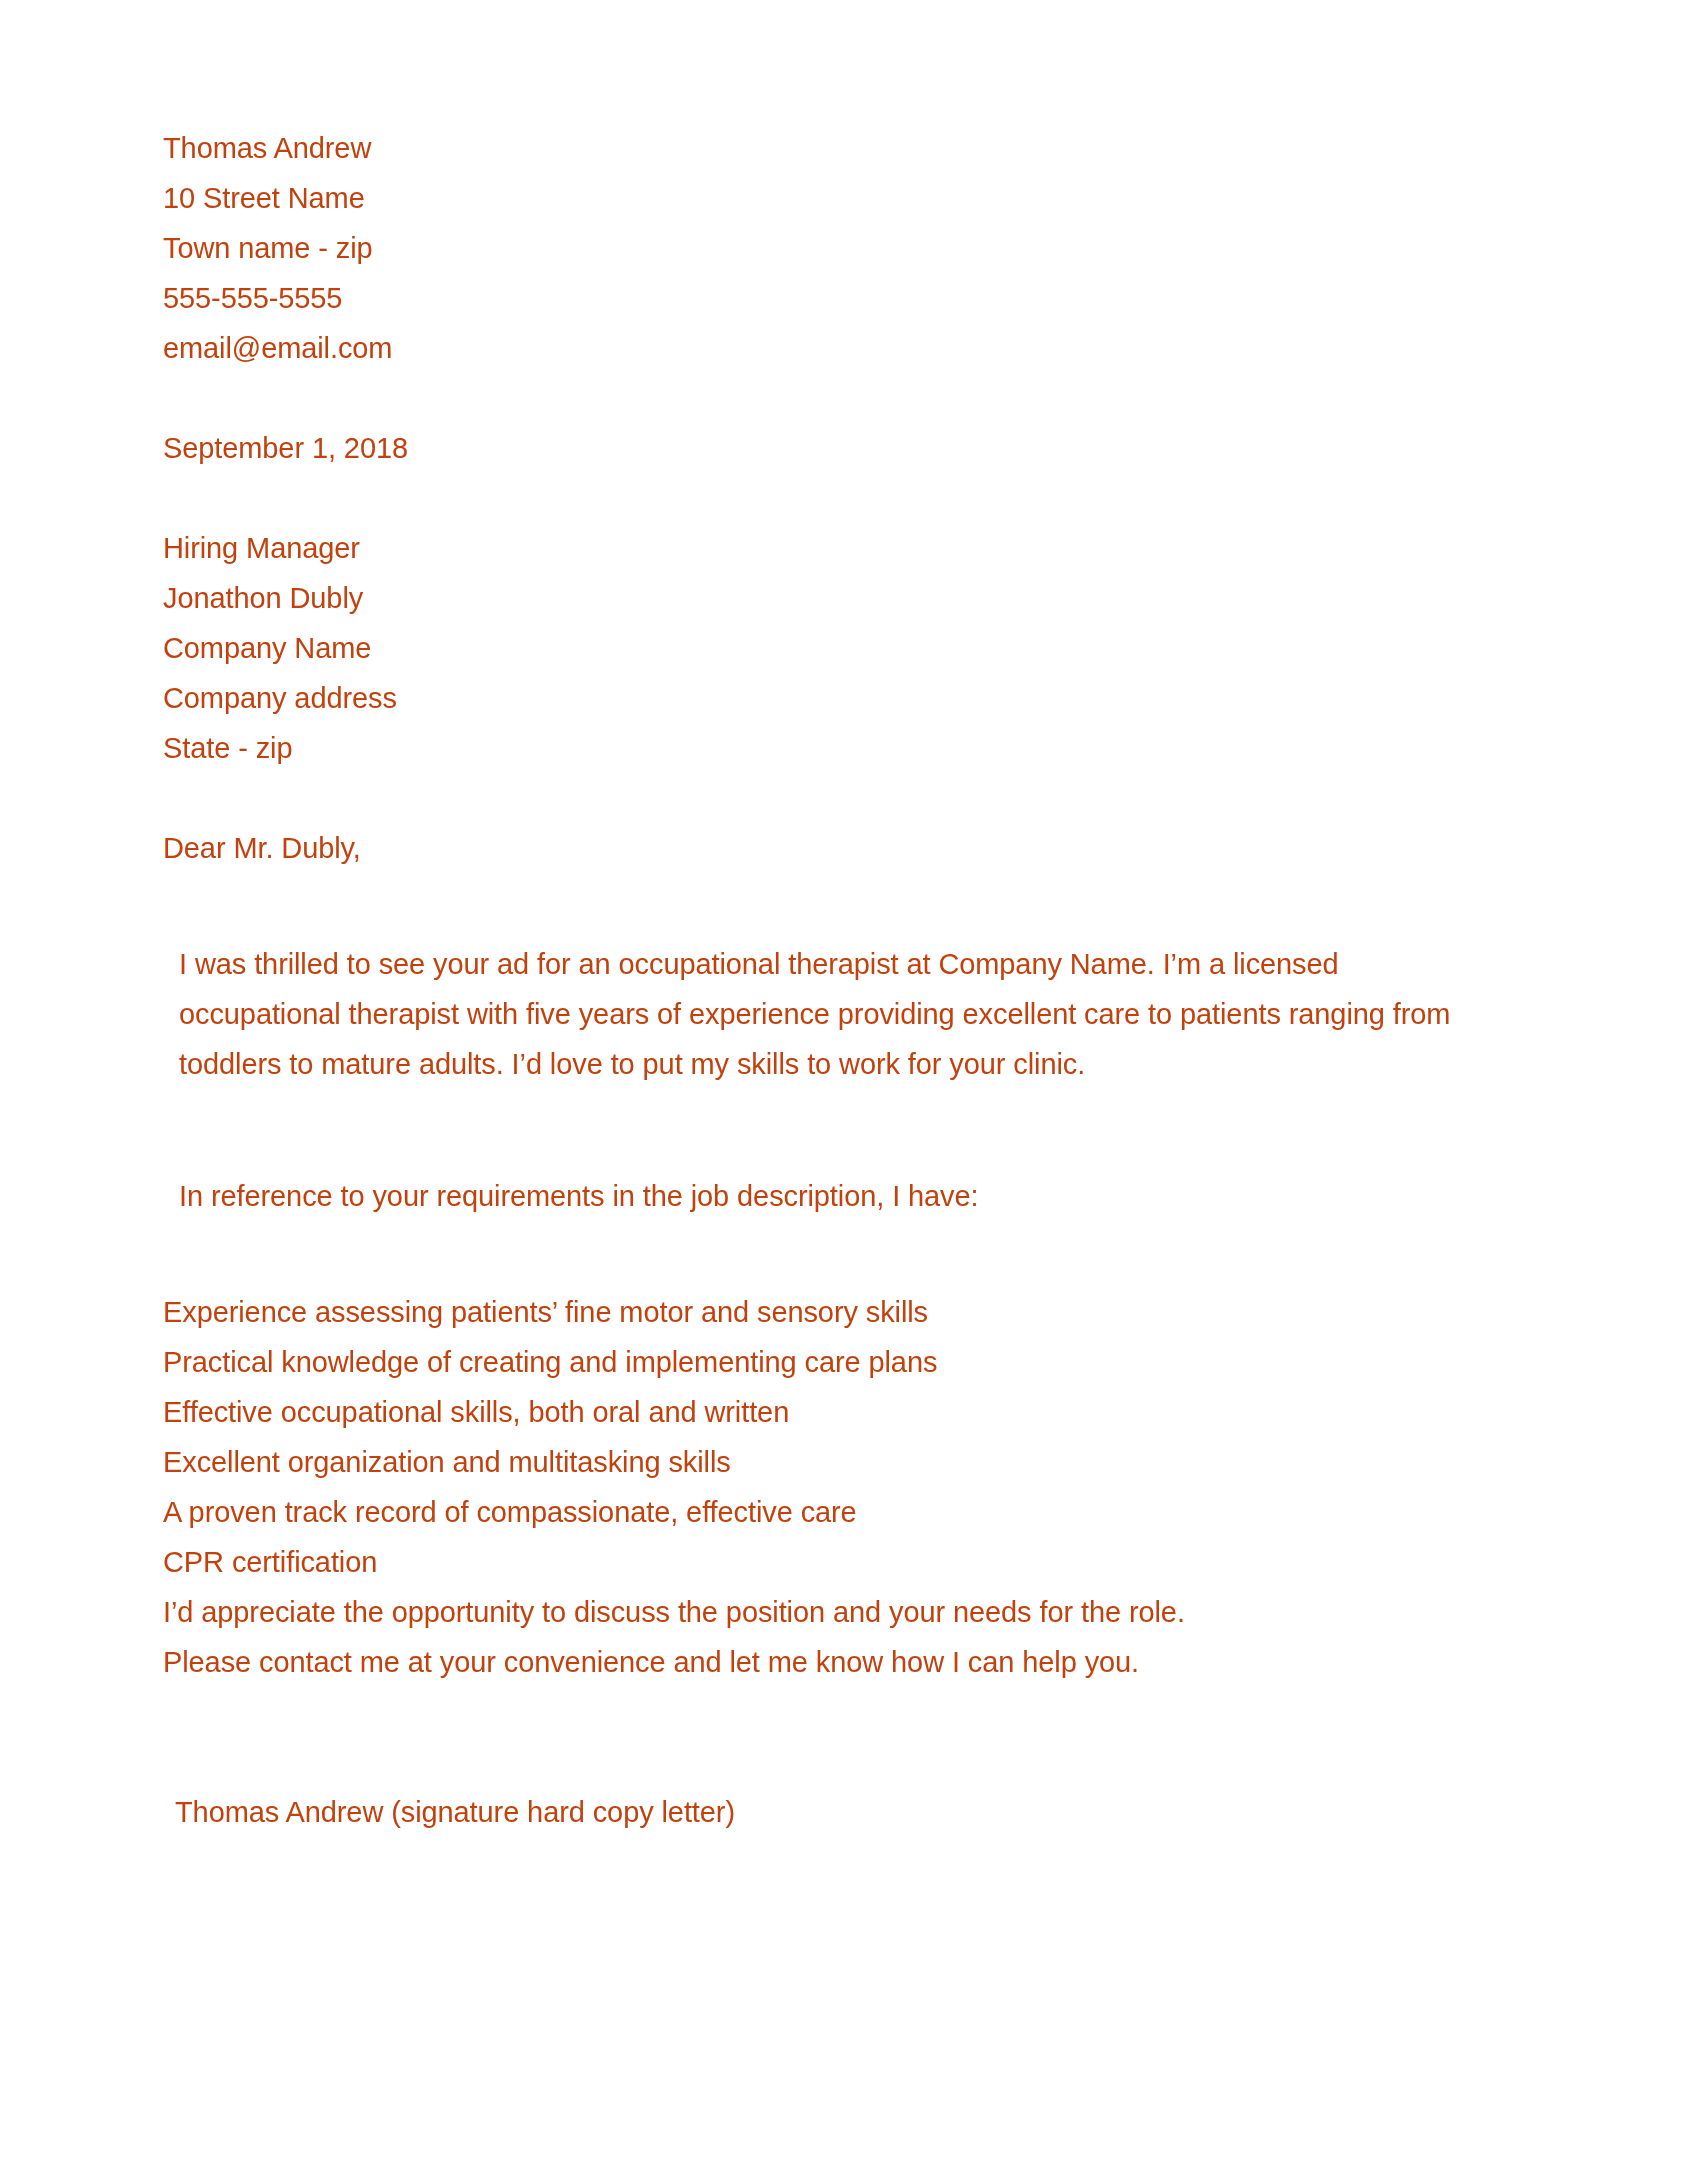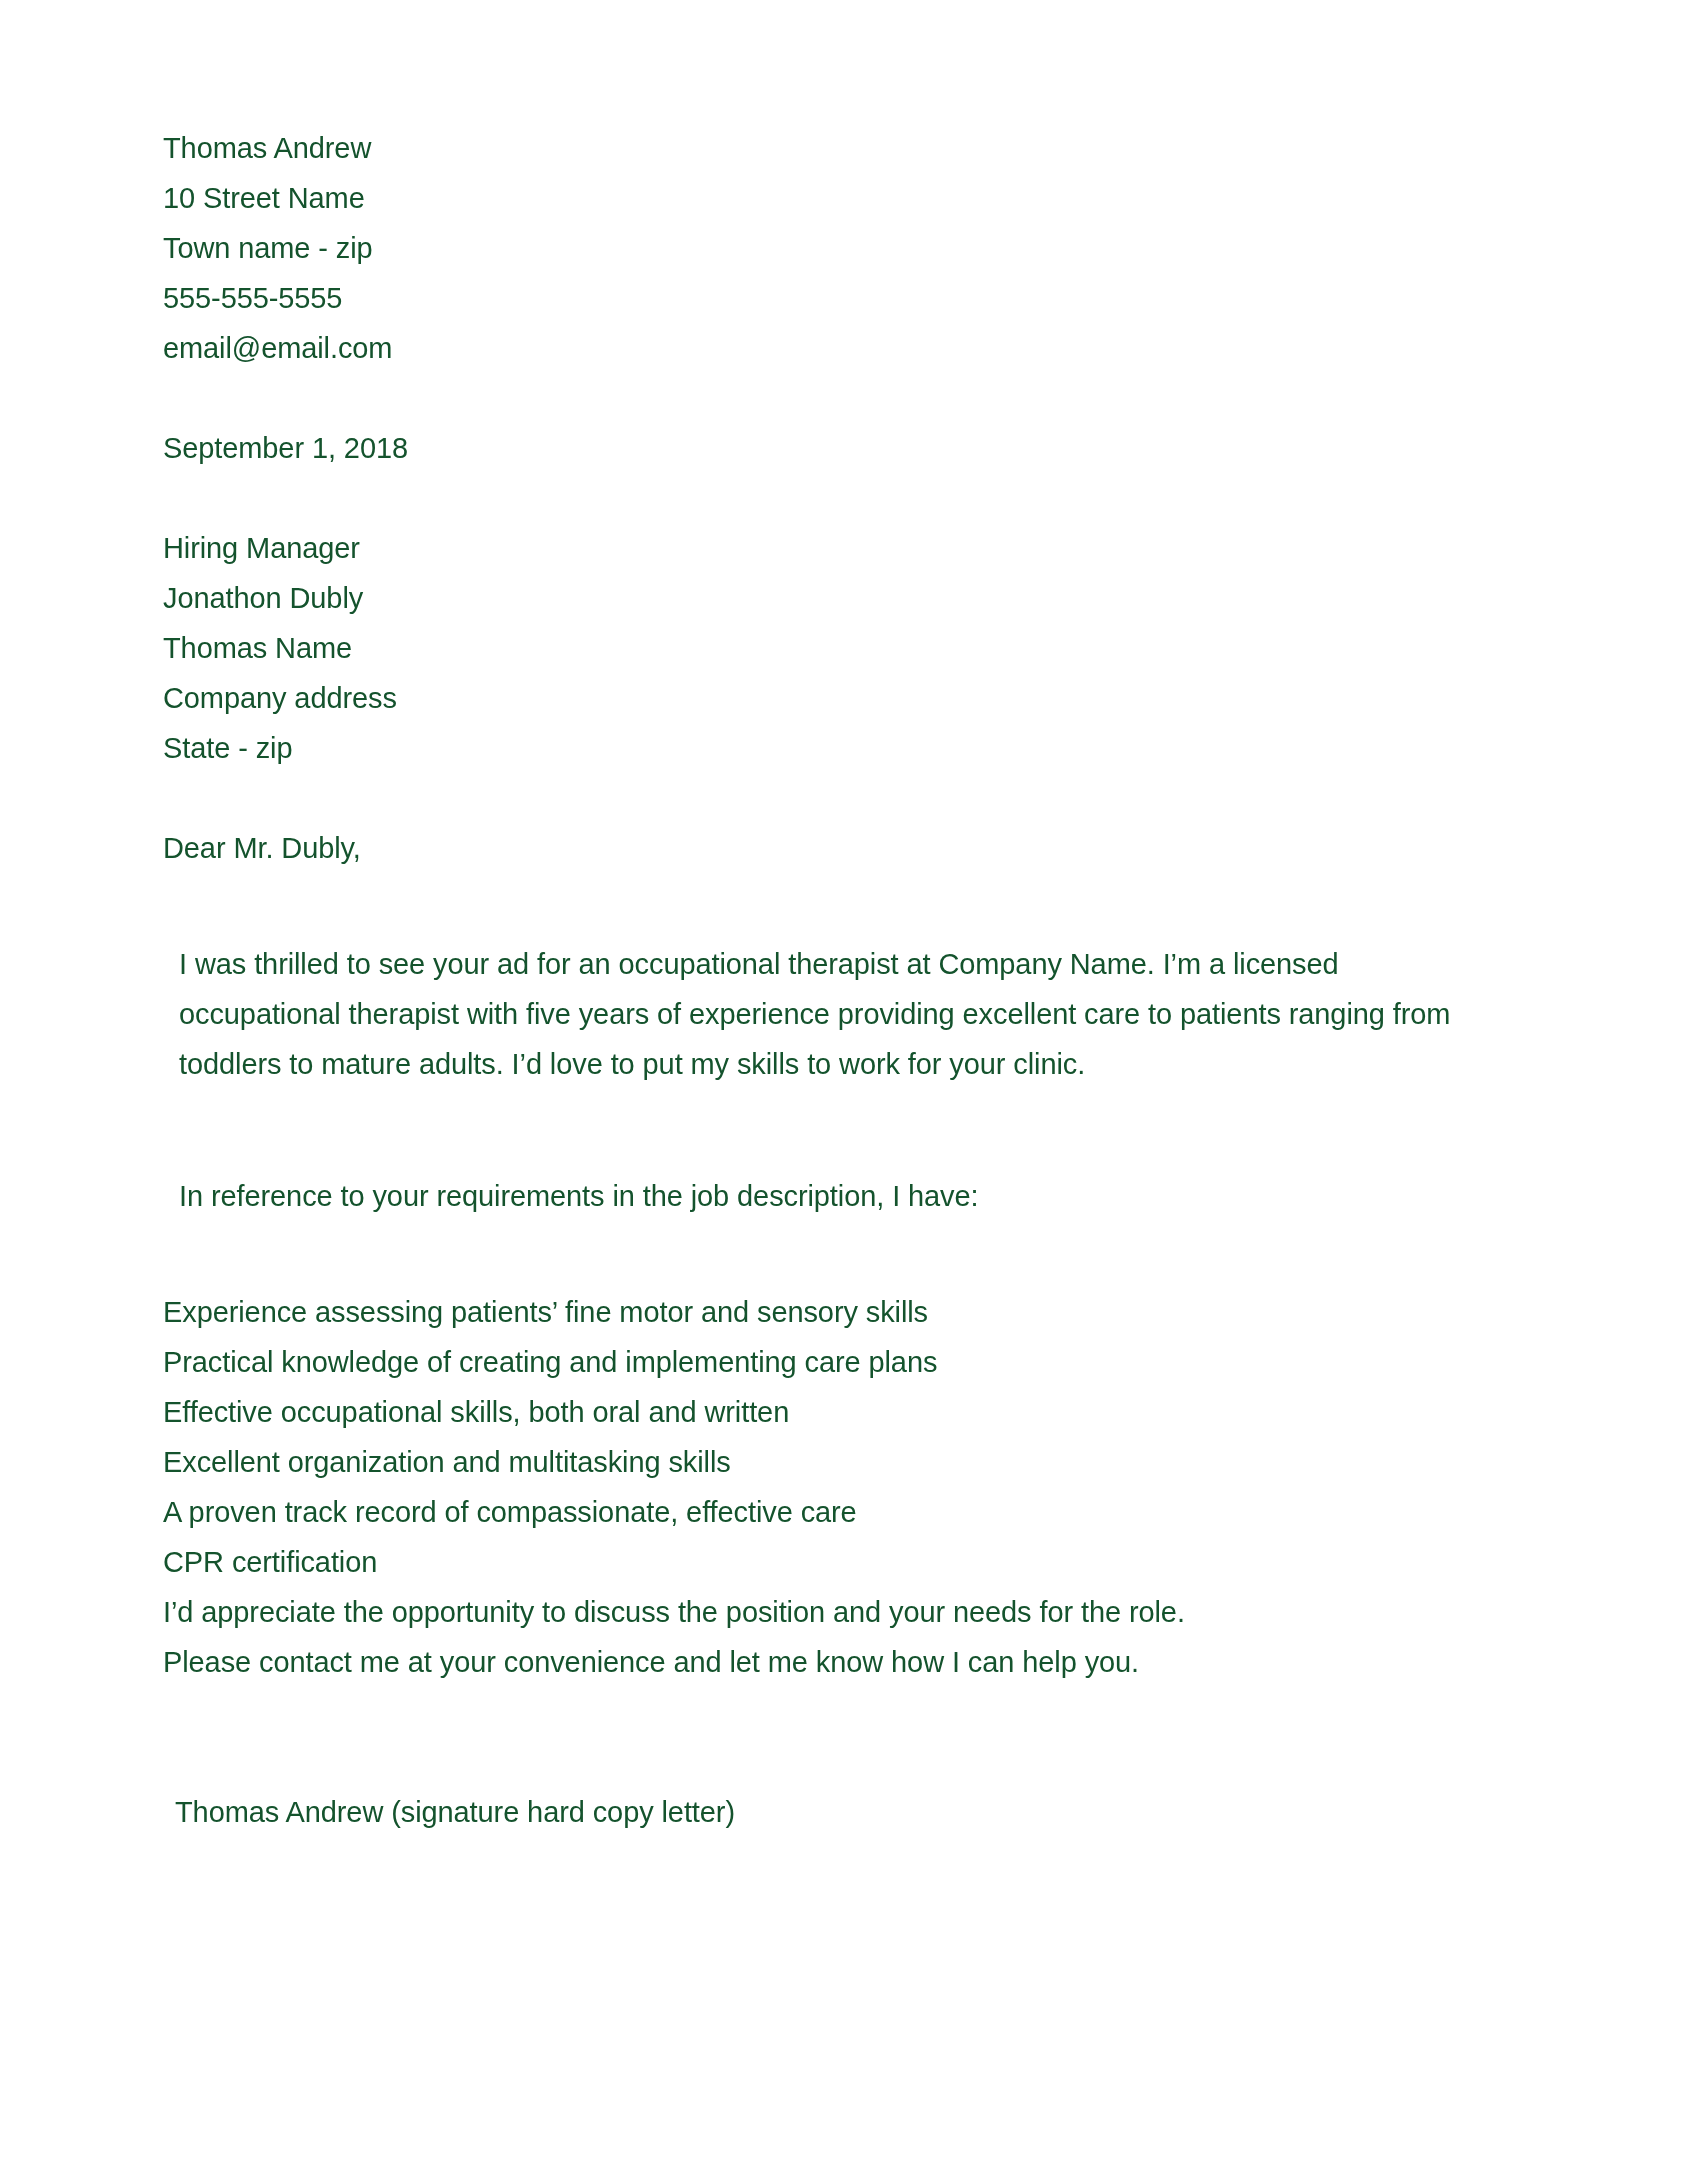--- a/index.html
+++ b/index.html
@@ -20,21 +20,21 @@
     height: 2183px;
     background: #ffffff;
     box-sizing: border-box;
     padding: 123px 165px 0 163px;
     overflow: hidden;
   }
   .letter {
     width: 1330px;
     font-size: 29px;
     line-height: 50px;
-    color: #14532d;
+    color: #c2410c;
     letter-spacing: -0.1px;
   }
   .block {
     margin: 0;
     padding: 0;
   }
   .line {
     display: block;
     white-space: pre-wrap;
   }
@@ -70,21 +70,21 @@
 
     <div class="block">
       <span class="line">September 1, 2018</span>
     </div>
 
     <div class="gap-1"></div>
 
     <div class="block">
       <span class="line">Hiring Manager</span>
       <span class="line">Jonathon Dubly</span>
-      <span class="line">Thomas Name</span>
+      <span class="line">Company Name</span>
       <span class="line">Company address</span>
       <span class="line">State - zip</span>
     </div>
 
     <div class="gap-1"></div>
 
     <div class="block">
       <span class="line">Dear Mr. Dubly,</span>
     </div>
 

